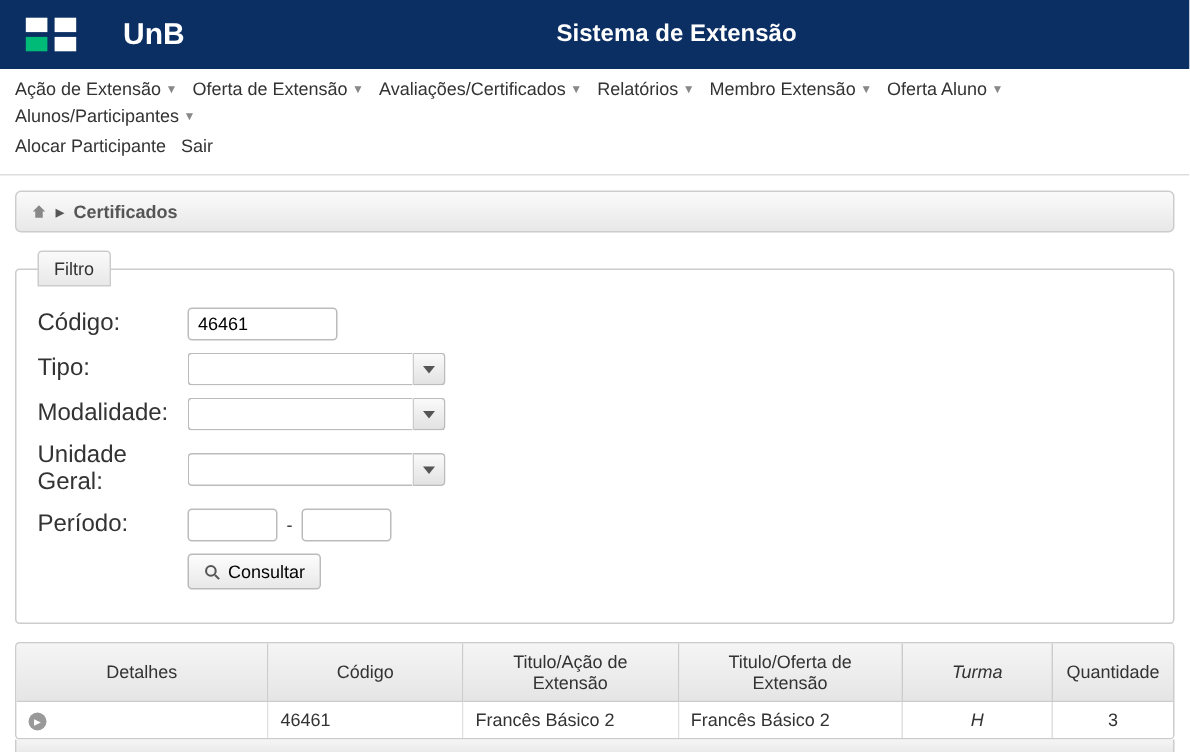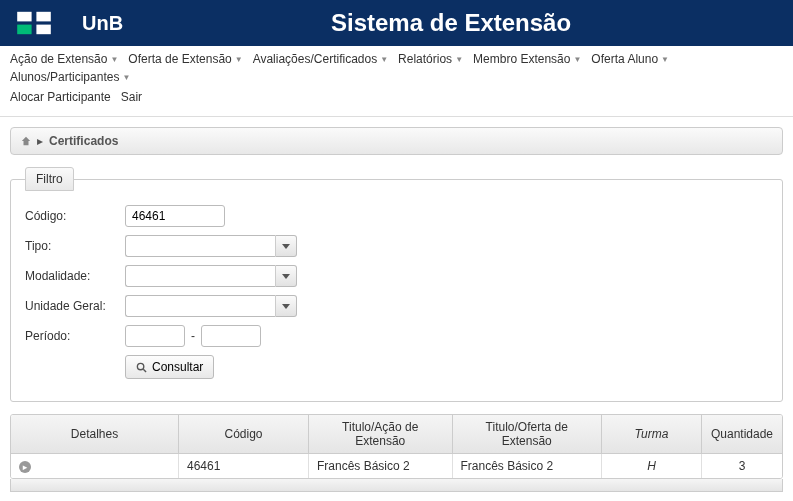--- a/index.html
+++ b/index.html
@@ -1,21 +1,21 @@
 <!DOCTYPE html>
 <html><head>
 <meta charset="utf-8">
 <style>
 * { box-sizing: border-box; margin: 0; padding: 0; }
 body { font-family: Arial, Helvetica, sans-serif; font-size: 12px; color: #333; background: #fff; }
 .header { background: #0b2f63; color: #fff; display: flex; align-items: center; padding: 6px 14px; height: 46px; }
 .logo-box { display: flex; align-items: center; gap: 20px; }
 .logo-svg { width: 40px; height: 30px; margin-right: 8px; }
 .logo-text { font-size: 20px; font-weight: bold; }
-.header-title { flex: 1; text-align: center; font-size: 24px; font-weight: bold; }
+.header-title { flex: 1; text-align: center; font-size: 16px; font-weight: bold; }
 .user-box { font-size: 11px; text-align: left; line-height: 1.4; }
 .user-box .user-name { display: flex; align-items: center; gap: 4px; }
 .user-box .links { display: flex; gap: 8px; }
 .user-box .links span { display: inline-flex; align-items: center; gap: 3px; cursor: pointer; }
 .dot { width: 6px; height: 6px; border-radius: 50%; display: inline-block; }
 .dot-green { background: #6c6; }
 .dot-gray { background: #999; }
 .dot-red { background: #d44; }
 
 .menubar { background: #fff; border-bottom: 1px solid #ddd; padding: 6px 10px; }
@@ -23,21 +23,21 @@
 .menu-item { color: #333; cursor: pointer; font-size: 12px; display: inline-flex; align-items: center; gap: 3px; }
 .menu-item .caret { font-size: 8px; color: #888; }
 
 .content { padding: 10px; }
 .breadcrumb-bar { background: linear-gradient(#fafafa,#e8e8e8); border: 1px solid #ccc; border-radius: 4px; padding: 6px 10px; font-size: 12px; color: #555; margin-bottom: 12px; display: flex; align-items: center; gap: 6px; }
 .home-icon { width: 10px; height: 10px; display: inline-block; }
 
 fieldset.filter { border: 1px solid #ccc; border-radius: 3px; padding: 14px 18px 14px 14px; margin-bottom: 12px; position: relative; }
 fieldset.filter legend { background: linear-gradient(#fafafa,#e8e8e8); border: 1px solid #ccc; border-radius: 3px 3px 0 0; padding: 4px 10px; font-size: 12px; color: #333; margin-left: 0; }
 .form-row { display: flex; align-items: center; margin-bottom: 8px; }
-.form-row label { width: 100px; font-size: 12px; color: #333; }
+.form-row label { width: 100px; font-size: 16px; color: #333; }
 .text-input { border: 1px solid #bbb; border-radius: 3px; padding: 3px 6px; font-size: 12px; height: 22px; }
 .text-input.small { width: 100px; }
 .text-input.medium { width: 60px; }
 .text-input.long { width: 400px; }
 .combo { display: flex; }
 .combo .text-input { width: 150px; border-right: none; border-top-right-radius: 0; border-bottom-right-radius: 0; }
 .combo-btn { width: 22px; height: 22px; border: 1px solid #bbb; border-left: 1px solid #ccc; background: linear-gradient(#fafafa,#e2e2e2); border-radius: 0 3px 3px 0; display: flex; align-items: center; justify-content: center; cursor: pointer; }
 .combo-btn .tri { width: 0; height: 0; border-left: 4px solid transparent; border-right: 4px solid transparent; border-top: 5px solid #555; }
 .period-sep { margin: 0 6px; }
 .btn { border: 1px solid #bbb; border-radius: 3px; background: linear-gradient(#fdfdfd,#e8e8e8); padding: 4px 10px; cursor: pointer; font-size: 12px; display: inline-flex; align-items: center; gap: 5px; }

